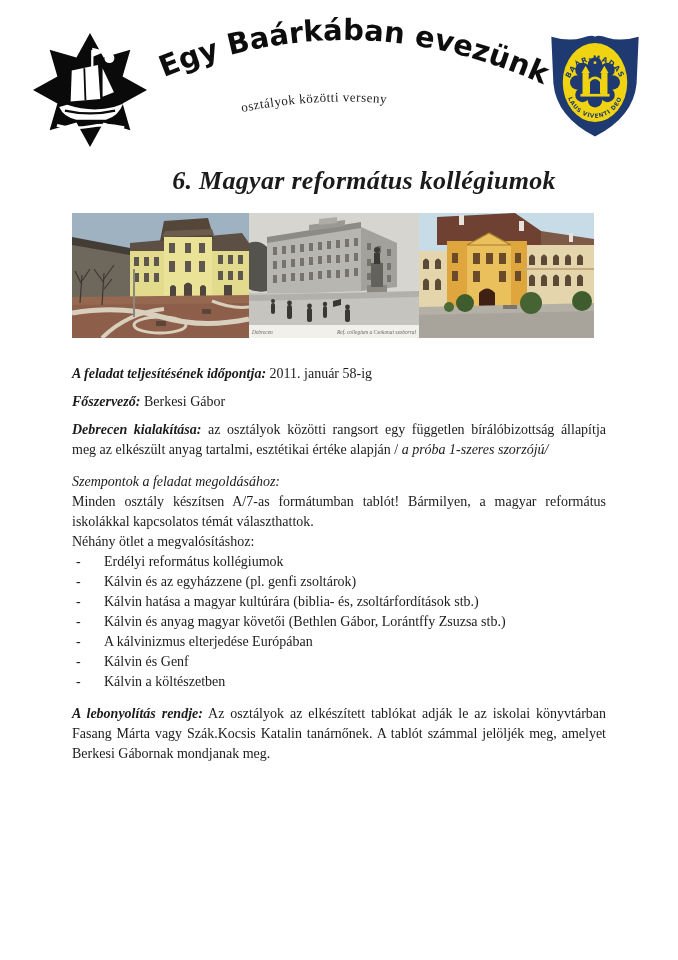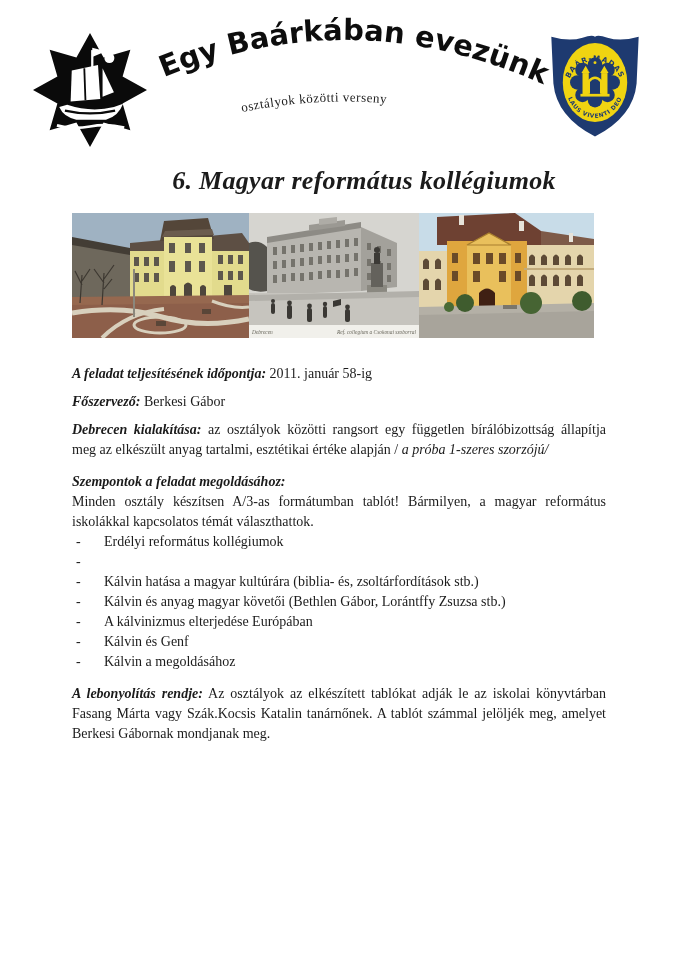--- a/index.html
+++ b/index.html
@@ -35,21 +35,21 @@
   .caption-txt{font-family:"Liberation Serif", serif;font-style:italic;fill:#6b695f;}
   
   .doc-body{
     position:absolute;left:72px;top:364px;width:534px;
     font-size:14px;line-height:20px;
   }
   .doc-body p{margin:0 0 8px;text-align:justify;}
   .lbl{font-weight:700;font-style:italic;}
   .note{font-style:italic;font-family:Liberation Serif, serif;}
   .para-ranking{margin-bottom:12px !important;}
-  .sec-heading{font-weight:700;font-style:italic;margin:0;text-align:left;}
+  .sec-heading{font-weight:400;font-style:italic;margin:0;text-align:left;}
   .para-tight{margin:0 !important;}
   .ideas-list{margin:0;padding:0;list-style:none;}
   .ideas-list li{display:flex;margin:0;}
   .dash{flex:0 0 28px;padding-left:4px;}
   .para-procedure{margin-top:12px !important;}
 </style>
 </head>
 <body>
 
 <div class="page">
@@ -345,49 +345,51 @@
       <span>Berkesi Gábor</span>
     </p>
 
     <p class="para-ranking">
       <span class="lbl">Debrecen kialakítása:</span>
       <span>az osztályok közötti rangsort egy független bírálóbizottság állapítja meg az elkészült anyag tartalmi, esztétikai értéke alapján / </span>
       <span class="note">a próba 1-szeres szorzójú/</span>
     </p>
 
     <p class="sec-heading para-tight">Szempontok a feladat megoldásához:</p>
-    <p class="para-tight">Minden osztály készítsen A/3-as formátumban tablót! Bármilyen, a magyar református iskolákkal kapcsolatos témát választhattok.</p>
+    <p class="para-tight">Minden osztály készítsen A/7-as formátumban tablót! Bármilyen, a magyar református iskolákkal kapcsolatos témát választhattok.</p>
+    <p class="para-tight" style="text-align:left">Néhány ötlet a megvalósításhoz:</p>
 
     <ul class="ideas-list">
       <li>
           <span class="dash">-</span>
           <span>Erdélyi református kollégiumok</span>
         </li>
       <li>
           <span class="dash">-</span>
+          <span>Kálvin és az egyházzene (pl. genfi zsoltárok)</span>
         </li>
       <li>
           <span class="dash">-</span>
           <span>Kálvin hatása a magyar kultúrára (biblia- és, zsoltárfordítások stb.)</span>
         </li>
       <li>
           <span class="dash">-</span>
           <span>Kálvin és anyag magyar követői (Bethlen Gábor, Lorántffy Zsuzsa stb.)</span>
         </li>
       <li>
           <span class="dash">-</span>
           <span>A kálvinizmus elterjedése Európában</span>
         </li>
       <li>
           <span class="dash">-</span>
           <span>Kálvin és Genf</span>
         </li>
       <li>
           <span class="dash">-</span>
-          <span>Kálvin a megoldásához</span>
+          <span>Kálvin a költészetben</span>
         </li>
     </ul>
 
     <p class="para-procedure">
       <span class="lbl">A lebonyolítás rendje:</span>
       <span>Az osztályok az elkészített tablókat adják le az iskolai könyvtárban Fasang Márta vagy Szák.Kocsis Katalin tanárnőnek. A tablót számmal jelöljék meg, amelyet Berkesi Gábornak mondjanak meg.</span>
     </p>
   </div>
 </div>
 

